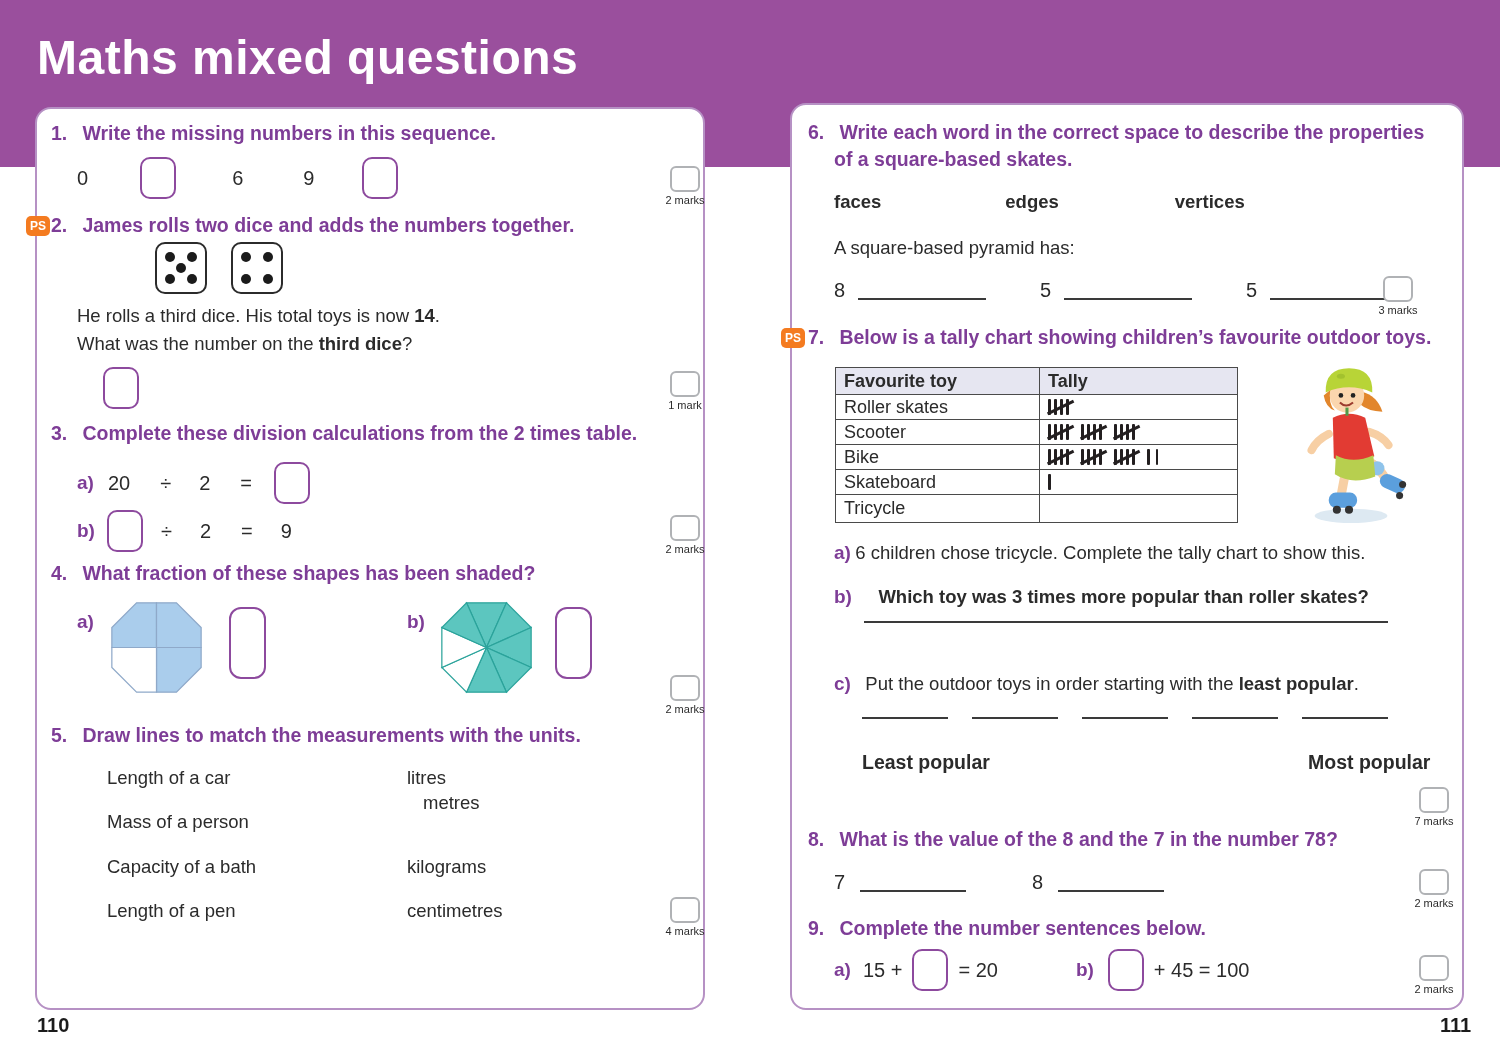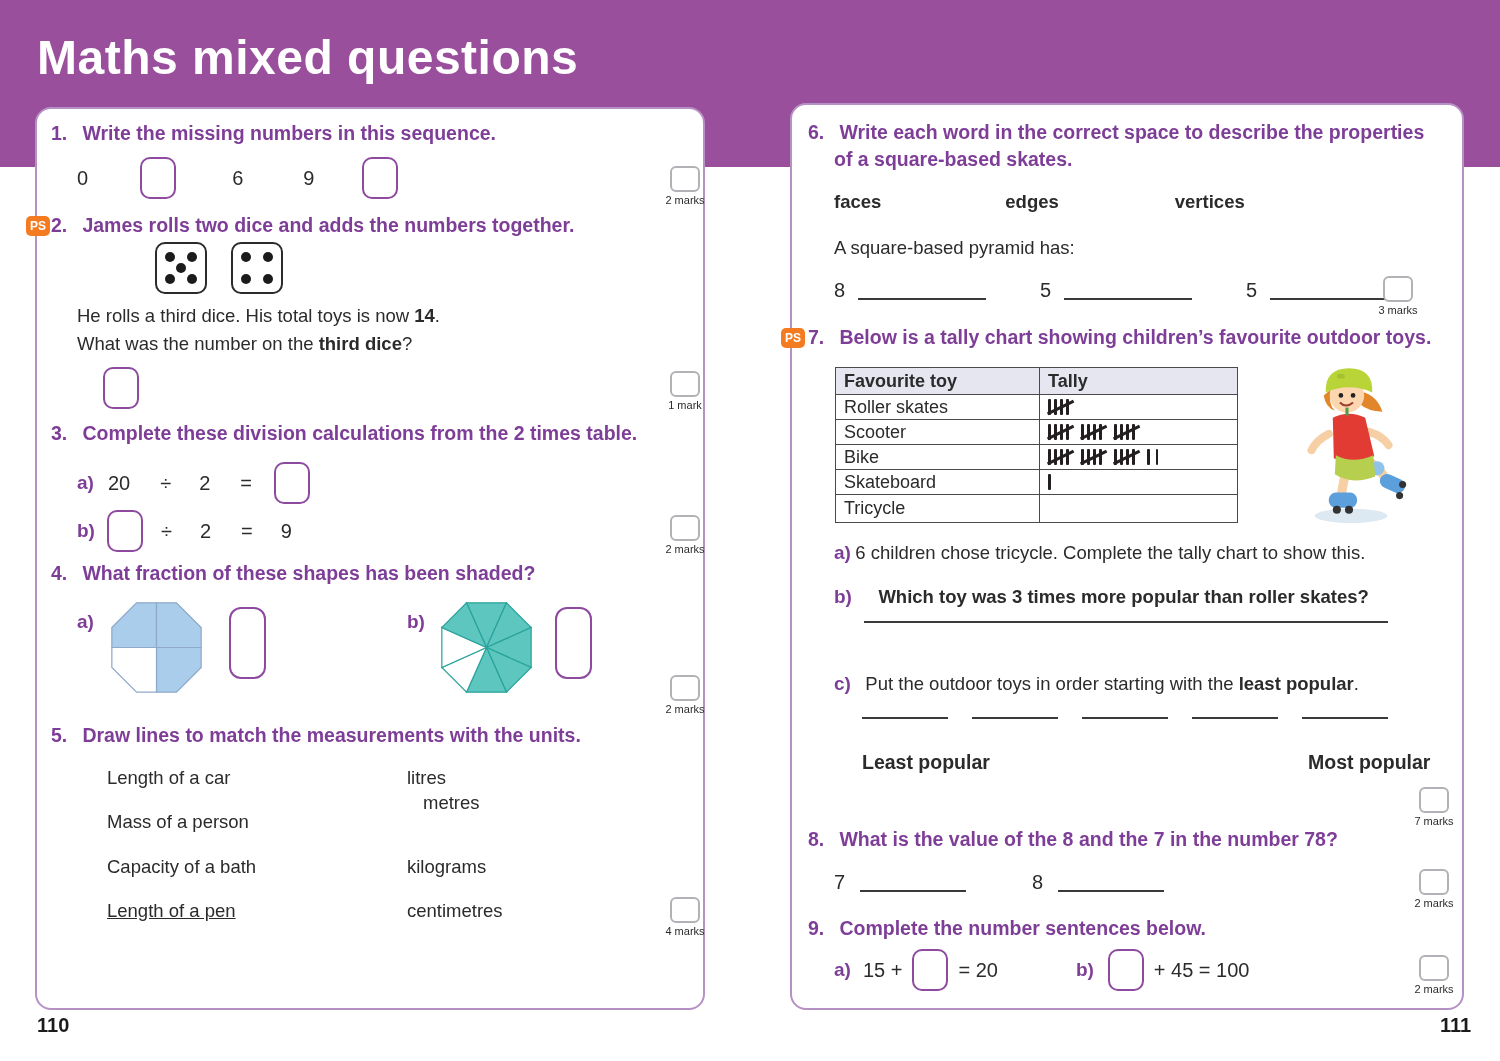--- a/index.html
+++ b/index.html
@@ -182,21 +182,21 @@
       <div class="mark-label">2 marks</div>
     </div>
 
     <div class="abs q-head" style="left:14px;top:615px;">
       <span class="q-num">5.</span>
       <span>Draw lines to match the measurements with the units.</span>
     </div>
     <div class="abs body-t" style="left:70px;top:658px;">Length of a car</div>
     <div class="abs body-t" style="left:70px;top:702px;">Mass of a person</div>
     <div class="abs body-t" style="left:70px;top:747px;">Capacity of a bath</div>
-    <div class="abs body-t" style="left:70px;top:791px;text-decoration:underline;">Length of a pen</div>
+    <div class="abs body-t" style="left:70px;top:791px;">Length of a pen</div>
     <div class="abs body-t" style="left:370px;top:658px;">litres</div>
     <div class="abs body-t" style="left:370px;top:683px;margin-left:16px;">metres</div>
     <div class="abs body-t" style="left:370px;top:747px;">kilograms</div>
     <div class="abs body-t" style="left:370px;top:791px;">centimetres</div>
     <div class="abs mark-chip" style="left:626px;top:788px;">
       <div class="mark-box"></div>
       <div class="mark-label">4 marks</div>
     </div>
   </div>
 

